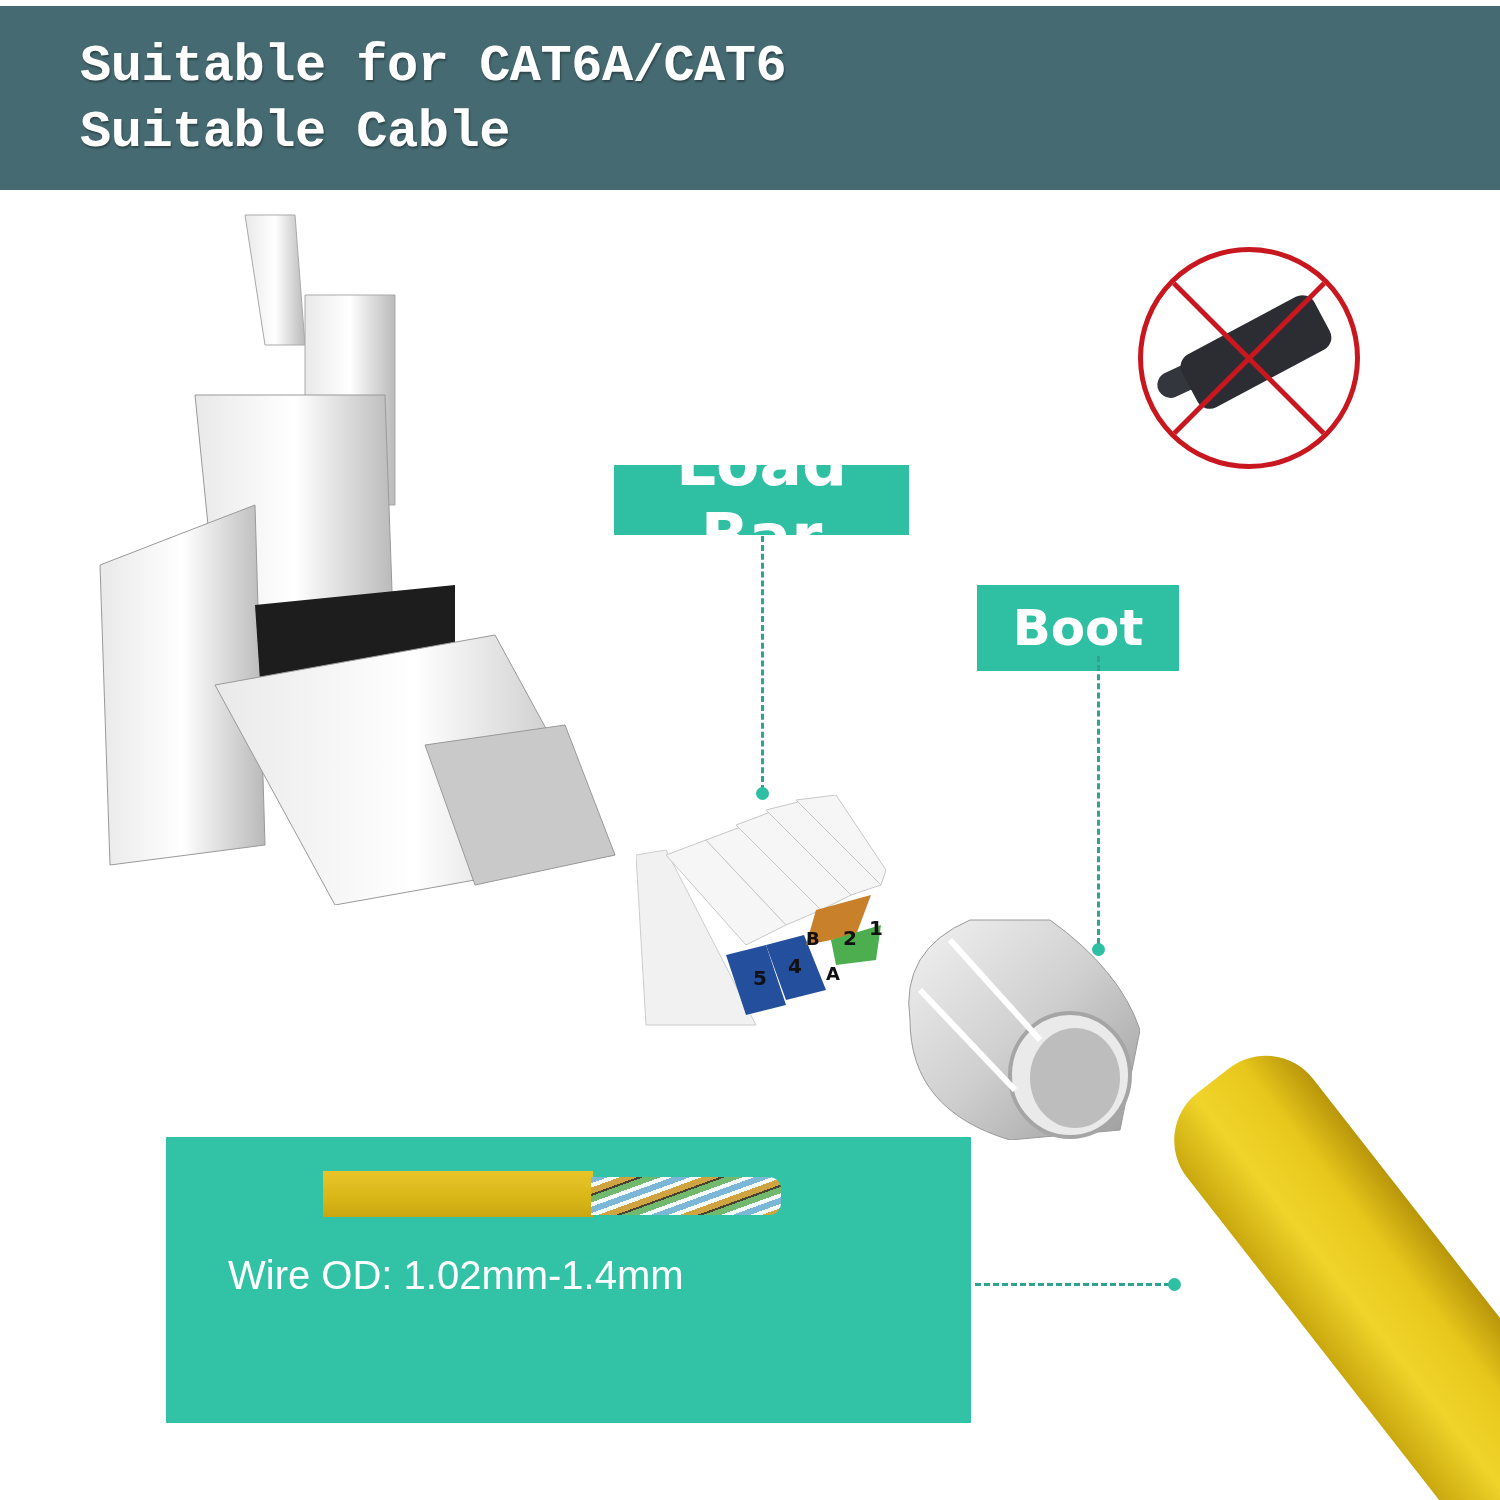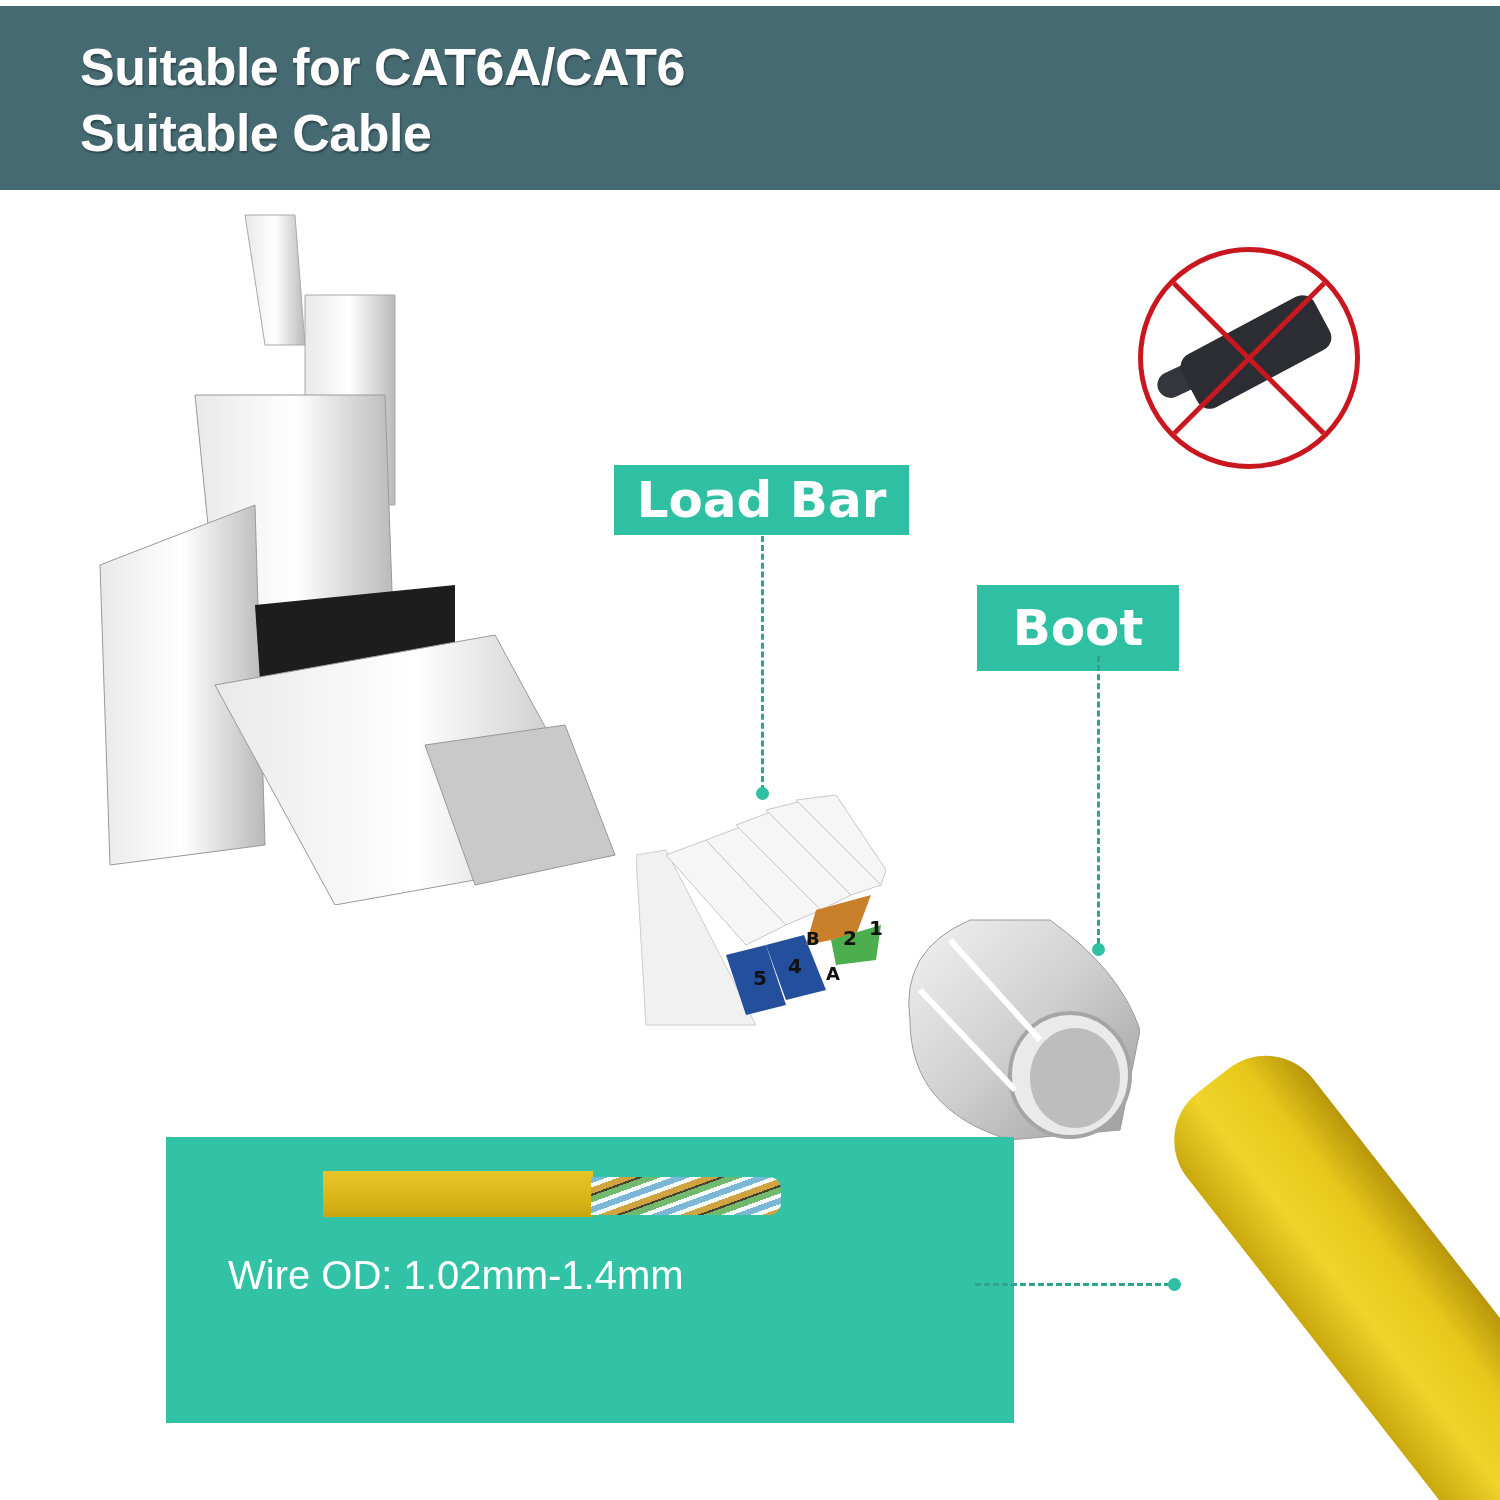--- a/index.html
+++ b/index.html
@@ -1,25 +1,25 @@
 <!DOCTYPE html>
 <html><head>
 <meta charset="utf-8">
 <style>
   html,body{margin:0;padding:0;}
   body{width:1500px;height:1500px;background:#ffffff;position:relative;overflow:hidden;font-family:"DejaVu Sans",sans-serif;}
   .header{position:absolute;left:0;top:6px;width:1500px;height:184px;background:#456a71;}
-  .header-title{position:absolute;left:80px;top:28px;color:#ffffff;font-family:Liberation Sans, sans-serif;font-weight:bold;font-size:52px;line-height:66px;letter-spacing:-0.5px;text-shadow:1px 2px 2px rgba(0,0,0,0.35);}
+  .header-title{position:absolute;left:80px;top:28px;color:#ffffff;font-family:Liberation Mono, monospace;font-weight:bold;font-size:52px;line-height:66px;letter-spacing:-0.5px;text-shadow:1px 2px 2px rgba(0,0,0,0.35);}
   .callout{position:absolute;background:#2fbfa3;color:#ffffff;font-family:"DejaVu Sans",sans-serif;font-weight:bold;display:flex;align-items:center;justify-content:center;}
-  .callout-loadbar{left:614px;top:465px;width:295px;height:70px;font-size:50px;}
+  .callout-loadbar{left:614px;top:465px;width:295px;height:70px;font-size:63px;text-align:center;}
   .callout-boot{left:977px;top:585px;width:202px;height:86px;font-size:50px;}
   .vdash{position:absolute;width:0;border-left:3px dashed #2fa38e;}
   .hdash{position:absolute;height:0;border-top:3px dashed #2fa38e;}
   .dot{position:absolute;width:13px;height:13px;border-radius:50%;background:#2fbfa3;}
-  .spec-box{position:absolute;left:166px;top:1137px;width:805px;height:286px;background:#32c3a6;padding-left:43px;}
+  .spec-box{position:absolute;left:166px;top:1137px;width:805px;height:286px;background:#32c3a6;}
   .spec-lines{position:absolute;left:62px;top:115px;color:#ffffff;font-family:"Liberation Sans",sans-serif;font-size:40px;line-height:46px;}
   .cable-mini{position:absolute;left:157px;top:34px;width:270px;height:46px;background:linear-gradient(#e7c52a,#d9b617 60%,#c9a611);}
   .cable-mini-wires{position:absolute;left:425px;top:40px;width:190px;height:38px;background:repeating-linear-gradient(160deg,#7fb6d9 0 6px,#ffffff 6px 10px,#d7a23b 10px 16px,#4a3b2a 16px 18px,#74b96a 18px 24px,#ffffff 24px 28px);border-radius:0 12px 12px 0;opacity:0.95;}
   
   .plug{position:absolute;}
   .no-crimp{position:absolute;left:1138px;top:247px;width:222px;height:222px;border:5px solid #c8171f;border-radius:50%;box-sizing:border-box;overflow:hidden;background:#fff;}
   .no-crimp .tool{position:absolute;left:38px;top:70px;width:150px;height:60px;background:#2b2d33;border-radius:14px;transform:rotate(-28deg);}
   .no-crimp .tool2{position:absolute;left:10px;top:100px;width:120px;height:26px;background:#33363d;border-radius:14px;transform:rotate(-25deg);}
   .no-crimp .x1,.no-crimp .x2{position:absolute;left:50%;top:50%;width:260px;height:5px;background:#c8171f;margin-left:-130px;margin-top:-2px;}
   .no-crimp .x1{transform:rotate(45deg);} .no-crimp .x2{transform:rotate(-45deg);}

